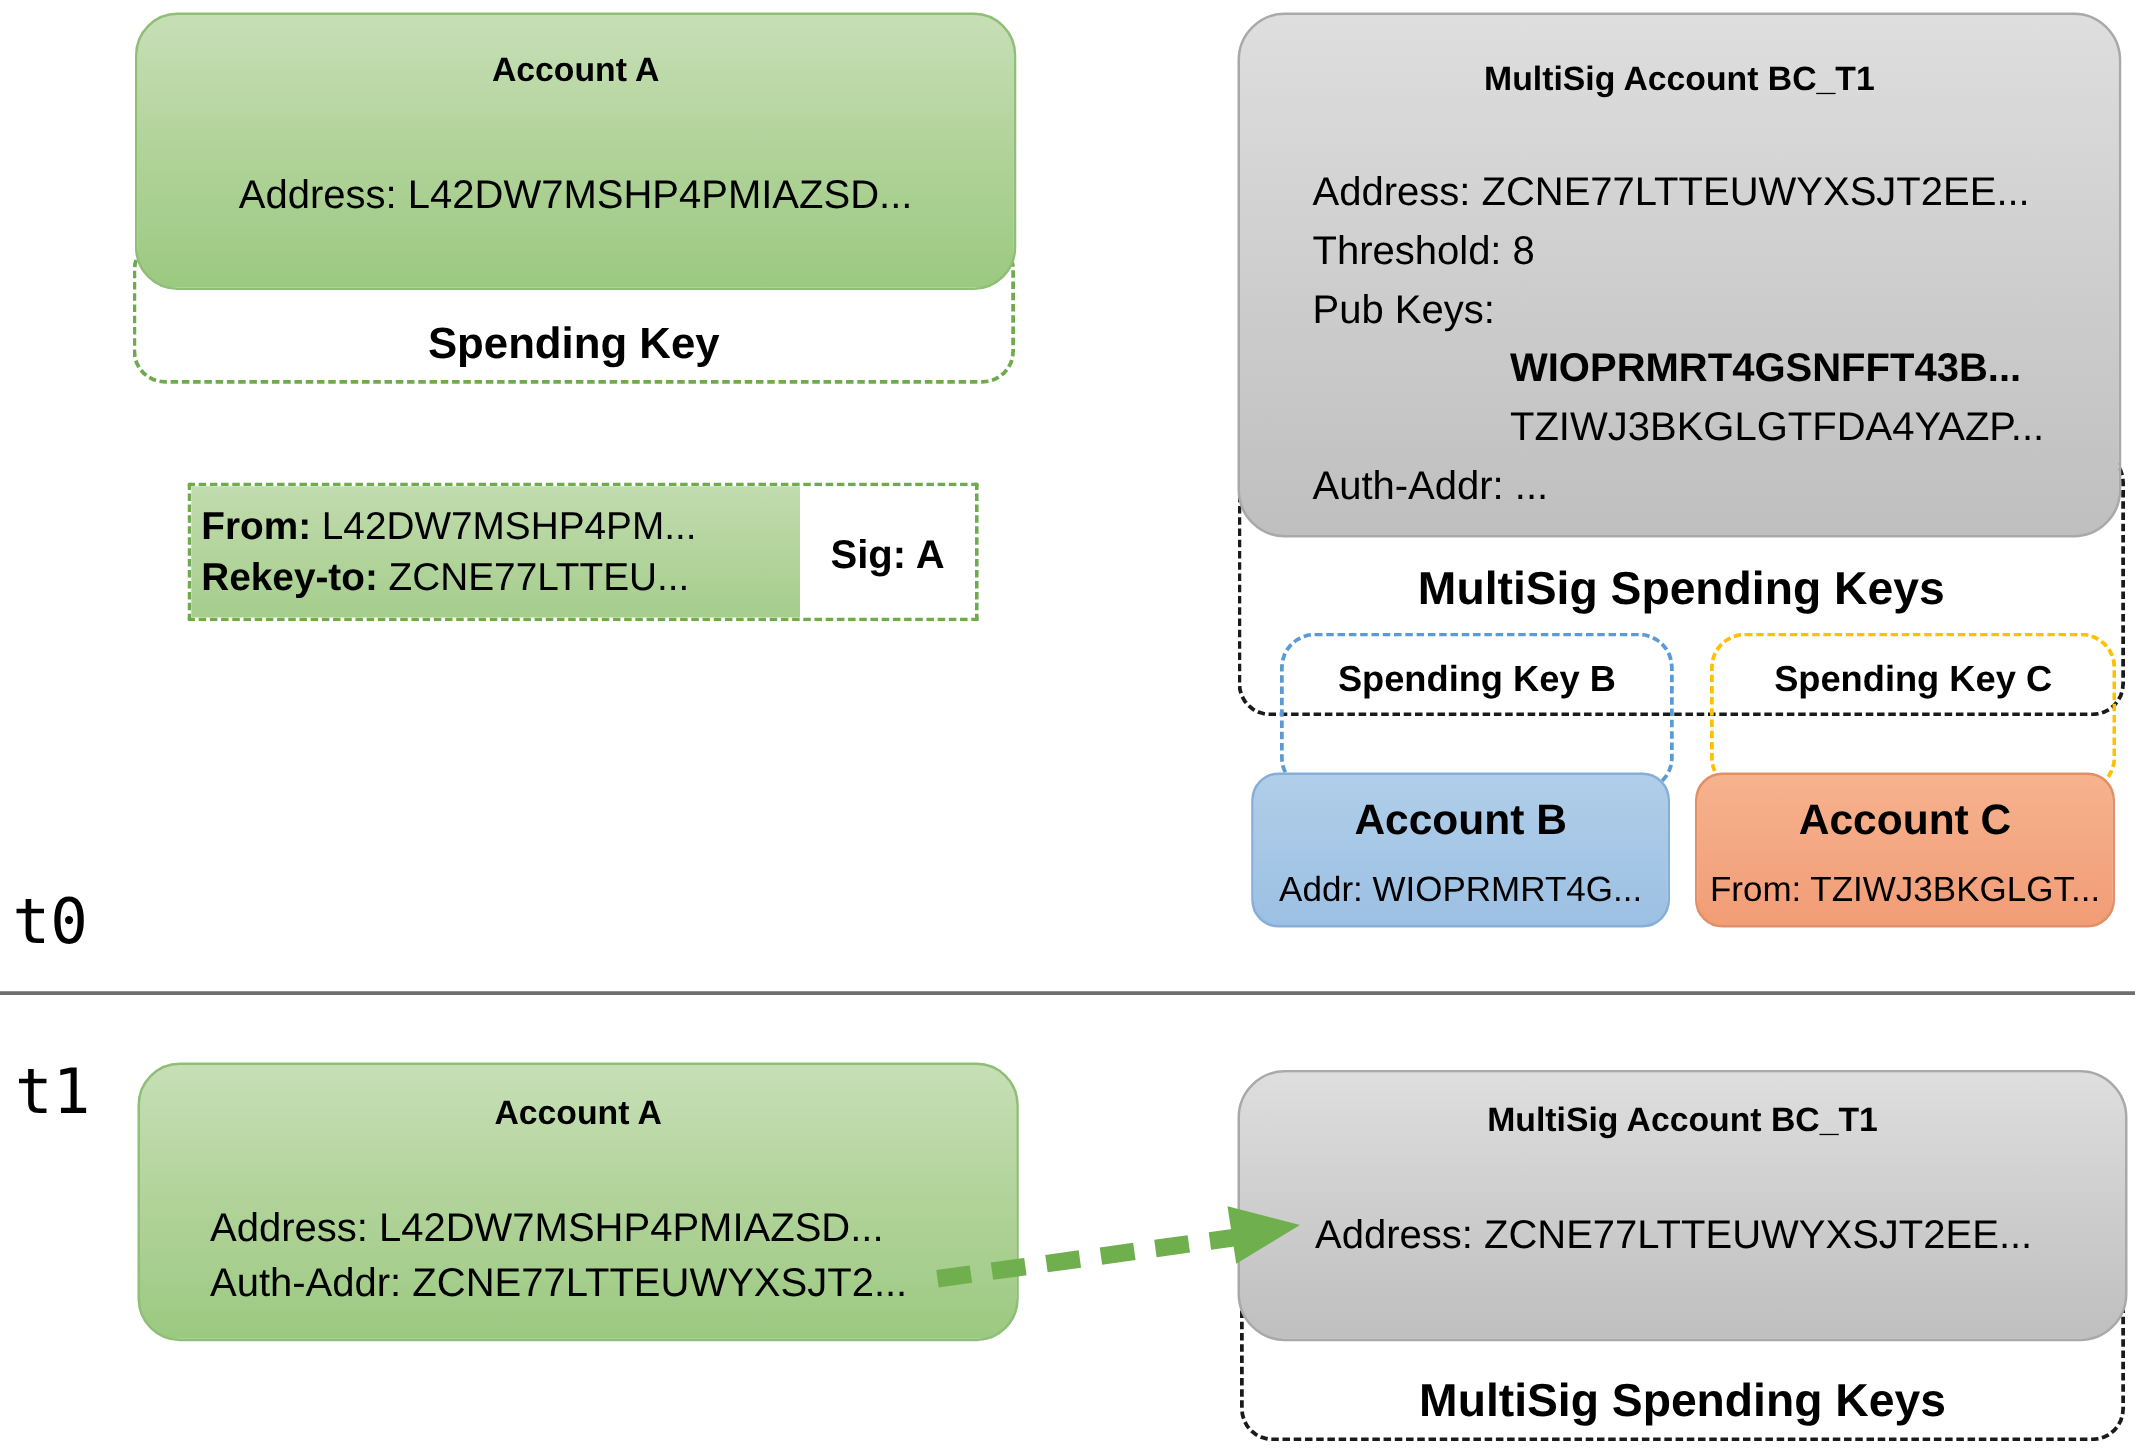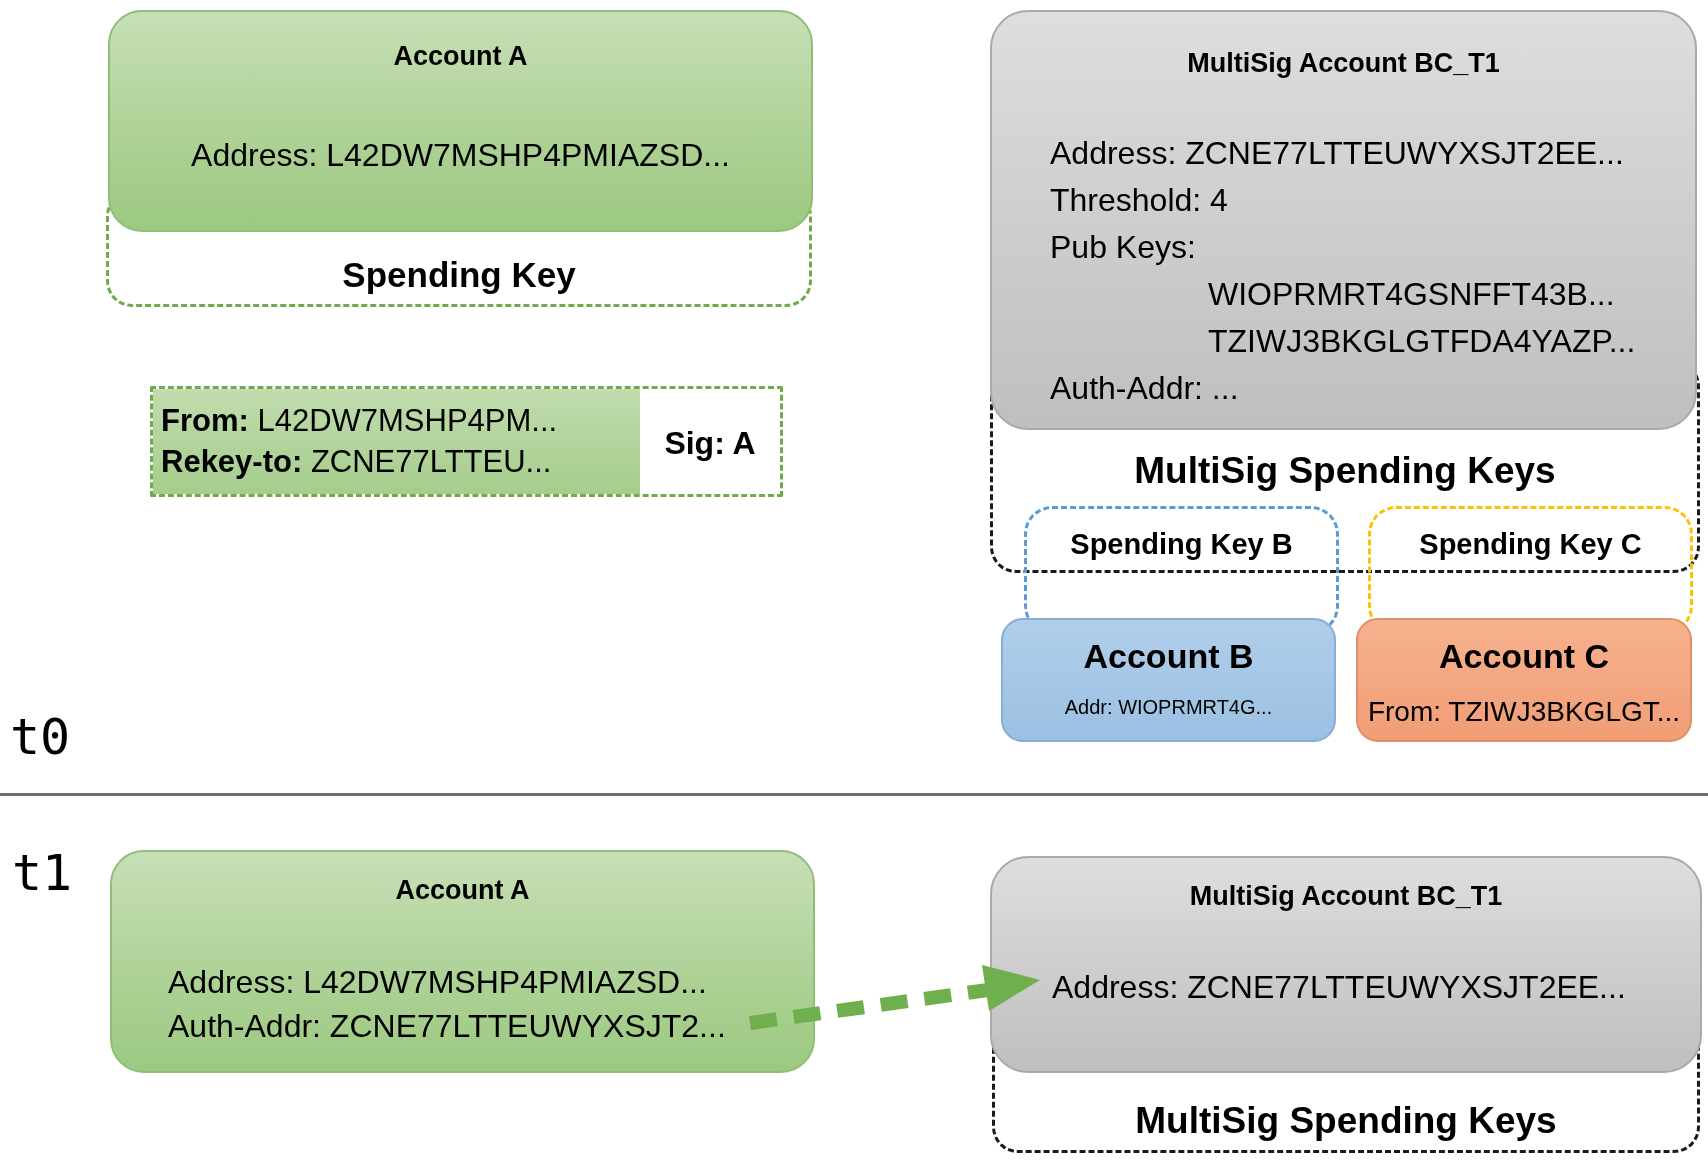--- a/index.html
+++ b/index.html
@@ -58,39 +58,39 @@
     </div>
     <div class="abs bold" style="left:487px;right:0;top:36px;text-align:center;font-size:32px;">Sig: A</div>
   </div>
 
   <div class="abs dash-black" style="left:990px;top:360px;width:710px;height:213px;"></div>
 
   <div class="solid-box gray-box" style="left:990px;top:10px;width:707px;height:420px;">
     <div class="abs box-title" style="left:0;right:0;top:37px;">MultiSig Account BC_T1</div>
     <div class="abs body-text" style="left:58px;top:118px;white-space:nowrap;">
       <div>Address: ZCNE77LTTEUWYXSJT2EE...</div>
-      <div>Threshold: 4</div>
+      <div>Threshold: 8</div>
       <div>Pub Keys:</div>
-      <div style="padding-left:158px;">WIOPRMRT4GSNFFT43B...</div>
+      <div style="padding-left:158px;font-weight:bold;">WIOPRMRT4GSNFFT43B...</div>
       <div style="padding-left:158px;">TZIWJ3BKGLGTFDA4YAZP...</div>
       <div>Auth-Addr: ...</div>
     </div>
   </div>
 
   <div class="abs bold center" style="left:990px;width:710px;top:450px;font-size:37px;">MultiSig Spending Keys</div>
 
   <div class="abs dash-blue" style="left:1024px;top:506px;width:315px;height:128px;"></div>
   <div class="abs dash-yellow" style="left:1368px;top:506px;width:325px;height:128px;"></div>
 
   <div class="abs bold center" style="left:1368px;width:325px;top:528px;font-size:29px;">Spending Key C</div>
   <div class="abs bold center" style="left:1024px;width:315px;top:528px;font-size:29px;">Spending Key B</div>
 
   <div class="solid-box blue-box" style="left:1001px;top:618px;width:335px;height:124px;">
     <div class="abs box-title" style="left:0;right:0;top:18px;font-size:34px;">Account B</div>
-    <div class="abs center" style="left:0;right:0;top:76px;font-size:20px;">Addr: WIOPRMRT4G...</div>
+    <div class="abs center" style="left:0;right:0;top:76px;font-size:28px;">Addr: WIOPRMRT4G...</div>
   </div>
   <div class="solid-box orange-box" style="left:1356px;top:618px;width:336px;height:124px;">
     <div class="abs box-title" style="left:0;right:0;top:18px;font-size:34px;">Account C</div>
     <div class="abs center" style="left:0;right:0;top:76px;font-size:28px;">From: TZIWJ3BKGLGT...</div>
   </div>
 
   <div class="abs tlabel" style="left:10px;top:712px;">t0</div>
 
   <div id="divider"></div>
 

